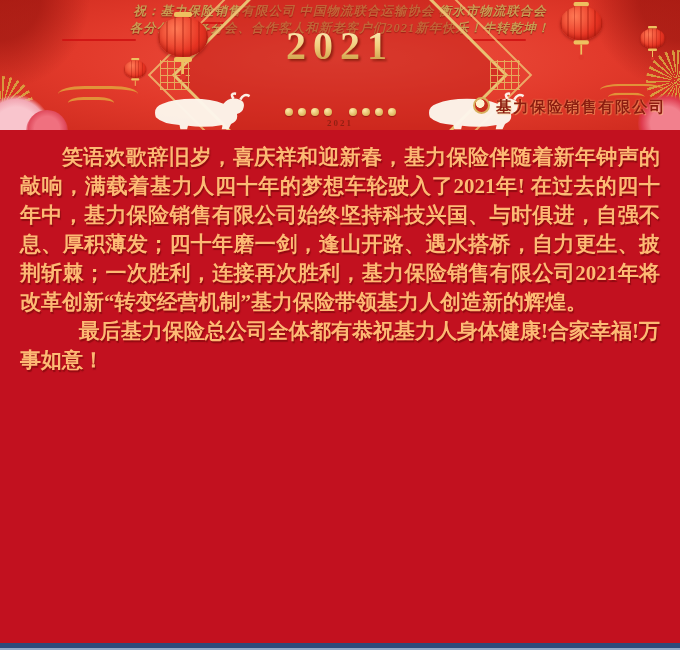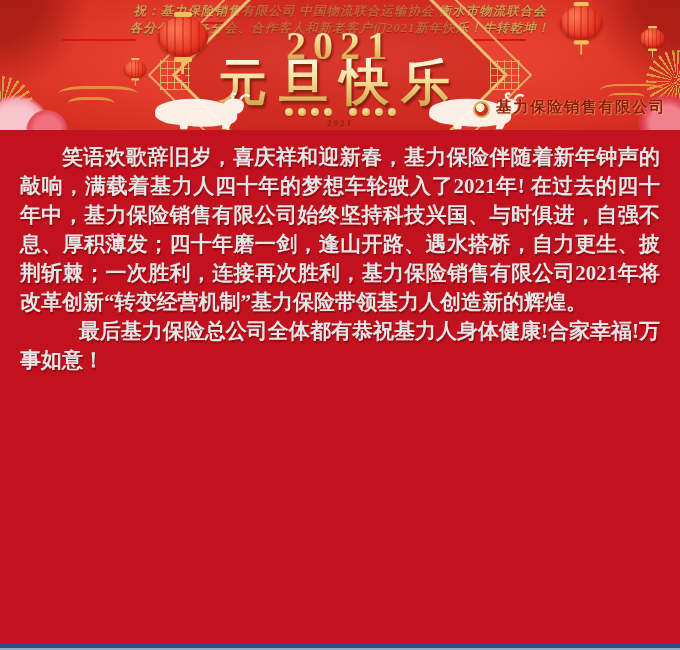--- a/index.html
+++ b/index.html
@@ -71,21 +71,21 @@
     width:8px; height:8px; border-radius:50%;
     background: radial-gradient(circle at 35% 30%, #ffe9a8, #cfa03c);
     box-shadow: 0 1px 1px rgba(100,10,5,.5);
   }
   .coin.gap { margin-left:12px; }
   .banner-footer-year {
     position:absolute; top:118px; left:50%; transform:translateX(-50%);
     font-size:9px; font-weight:700; letter-spacing:2px; color:#8e1f12; opacity:.95;
   }
   .company {
-    position:absolute; right:14px; top:97px; display:flex; align-items:flex-end; gap:6px;
+    position:absolute; right:14px; top:97px; display:flex; align-items:flex-start; gap:6px;
   }
   .company-logo {
     width:17px; height:17px; border-radius:50%;
     border:2px solid #d9b05e;
     background: radial-gradient(circle at 40% 35%, #fff2d0 0 35%, #c8311f 40%);
   }
   .company-name {
     font-size:15.5px; font-weight:700; letter-spacing:1.5px; color:#8d1c10;
     text-shadow: 0 0 2px rgba(255,220,140,.55), 1px 1px 0 rgba(255,205,120,.35);
   }
@@ -143,21 +143,21 @@
   }
 
   
   .content {
     position:absolute; top:130px; left:0; right:0; bottom:7px;
     background:#c2111f; padding:13px 20px 0;
   }
   .content p {
     text-indent:2em; text-align:justify;
     font-size:21px; line-height:29px; font-weight:700;
-    color:#e5e5e5;
+    color:#fdba74;
     text-shadow: 1px 1.5px 1px rgba(105,5,5,.55);
   }
   .content p.closing { text-indent:2.8em; }
 
   
   .bar-navy  { position:absolute; left:0; right:0; bottom:2px; height:5px; background:#2d4b7c; }
   .bar-slate { position:absolute; left:0; right:0; bottom:0;   height:2px; background:#93aac8; }
 </style>
 </head>
 <body>
@@ -217,21 +217,20 @@
     <div class="cloud cl">
       <div class="arc1"></div>
         <div class="arc2"></div>
     </div>
     <div class="cloud cr">
       <div class="arc1"></div>
         <div class="arc2"></div>
     </div>
 
     <div class="banner-year">2021</div>
-    <div class="banner-title">元旦快乐</div>
 
     <div class="coin-row">
       <span class="coin"></span>
       <span class="coin"></span>
       <span class="coin"></span>
       <span class="coin"></span>
       <span class="coin gap"></span>
       <span class="coin"></span>
       <span class="coin"></span>
       <span class="coin"></span>

